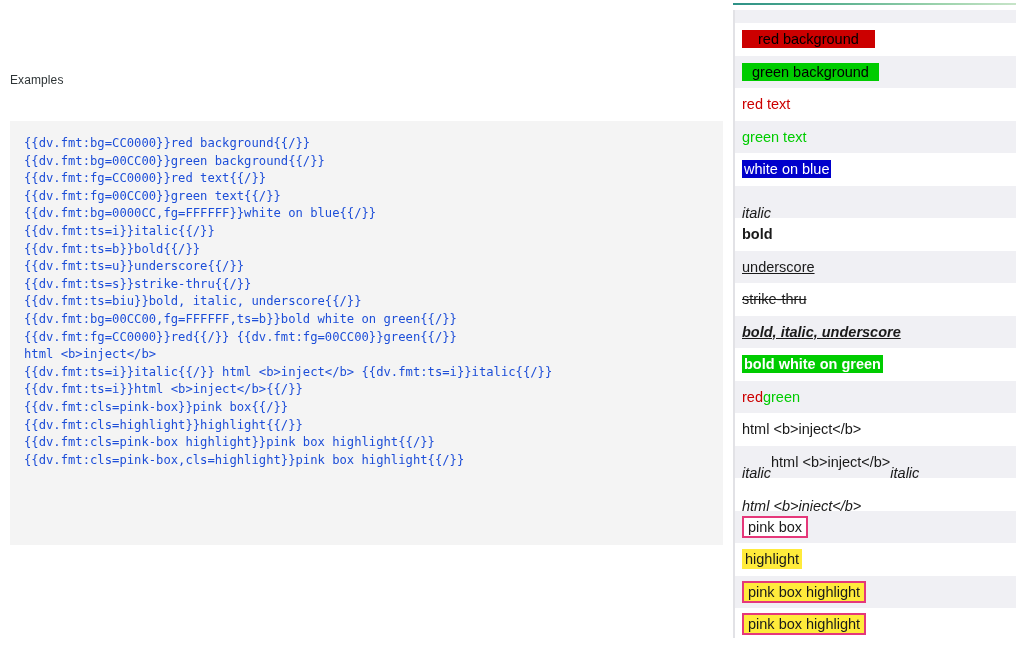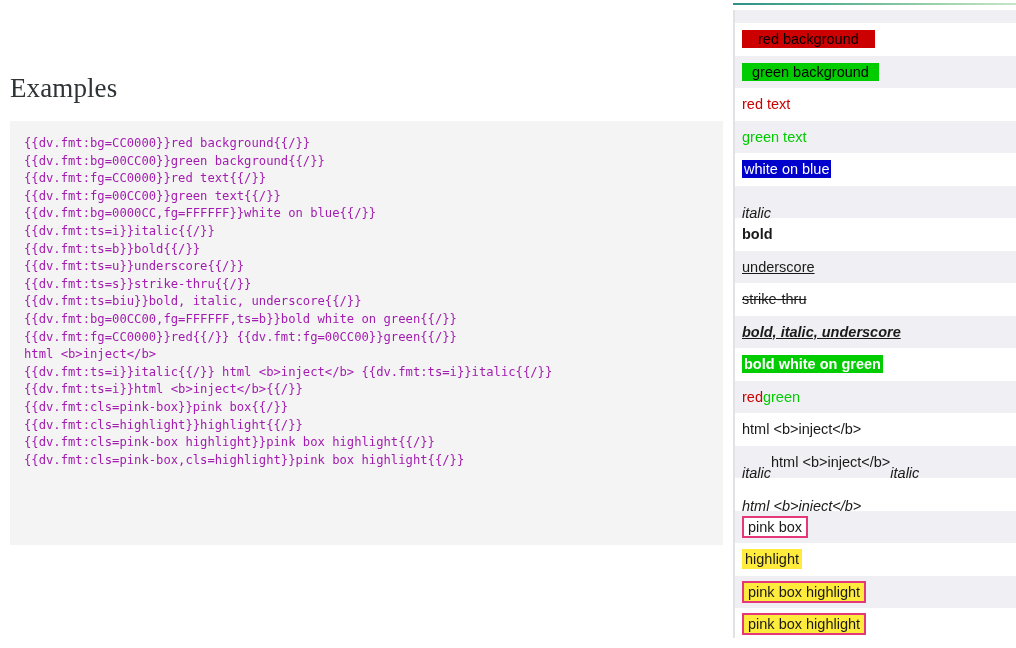--- a/index.html
+++ b/index.html
@@ -21,42 +21,42 @@
     left: 0; top: 0;
     width: 724px;
     height: 648px;
     background: #ffffff;
     overflow: hidden;
   }
   #page-heading {
     position: absolute;
     left: 10px;
     top: 73px;
-    font-size: 27px;
+    font-size: 12px;
     font-weight: 400;
     color: #2e3436;
     letter-spacing: 0.1px;
-    font-family: Liberation Serif, serif;
+    font-family: Liberation Sans, sans-serif;
   }
   #code-block {
     position: absolute;
     left: 10px;
     top: 121px;
     width: 713px;
     height: 424px;
     background: #f4f4f4;
     box-sizing: border-box;
     padding: 14px 0 14px 14px;
     overflow: hidden;
   }
   #code-block .code-line {
     font-family: "DejaVu Sans Mono", monospace;
     font-size: 12.2px;
     line-height: 17.6px;
-    color: #a21caf;
+    color: #1d4ed8;
     white-space: pre;
   }
 
   
   #right-pane {
     position: absolute;
     left: 733px;
     top: 0;
     width: 283px;
     height: 648px;

